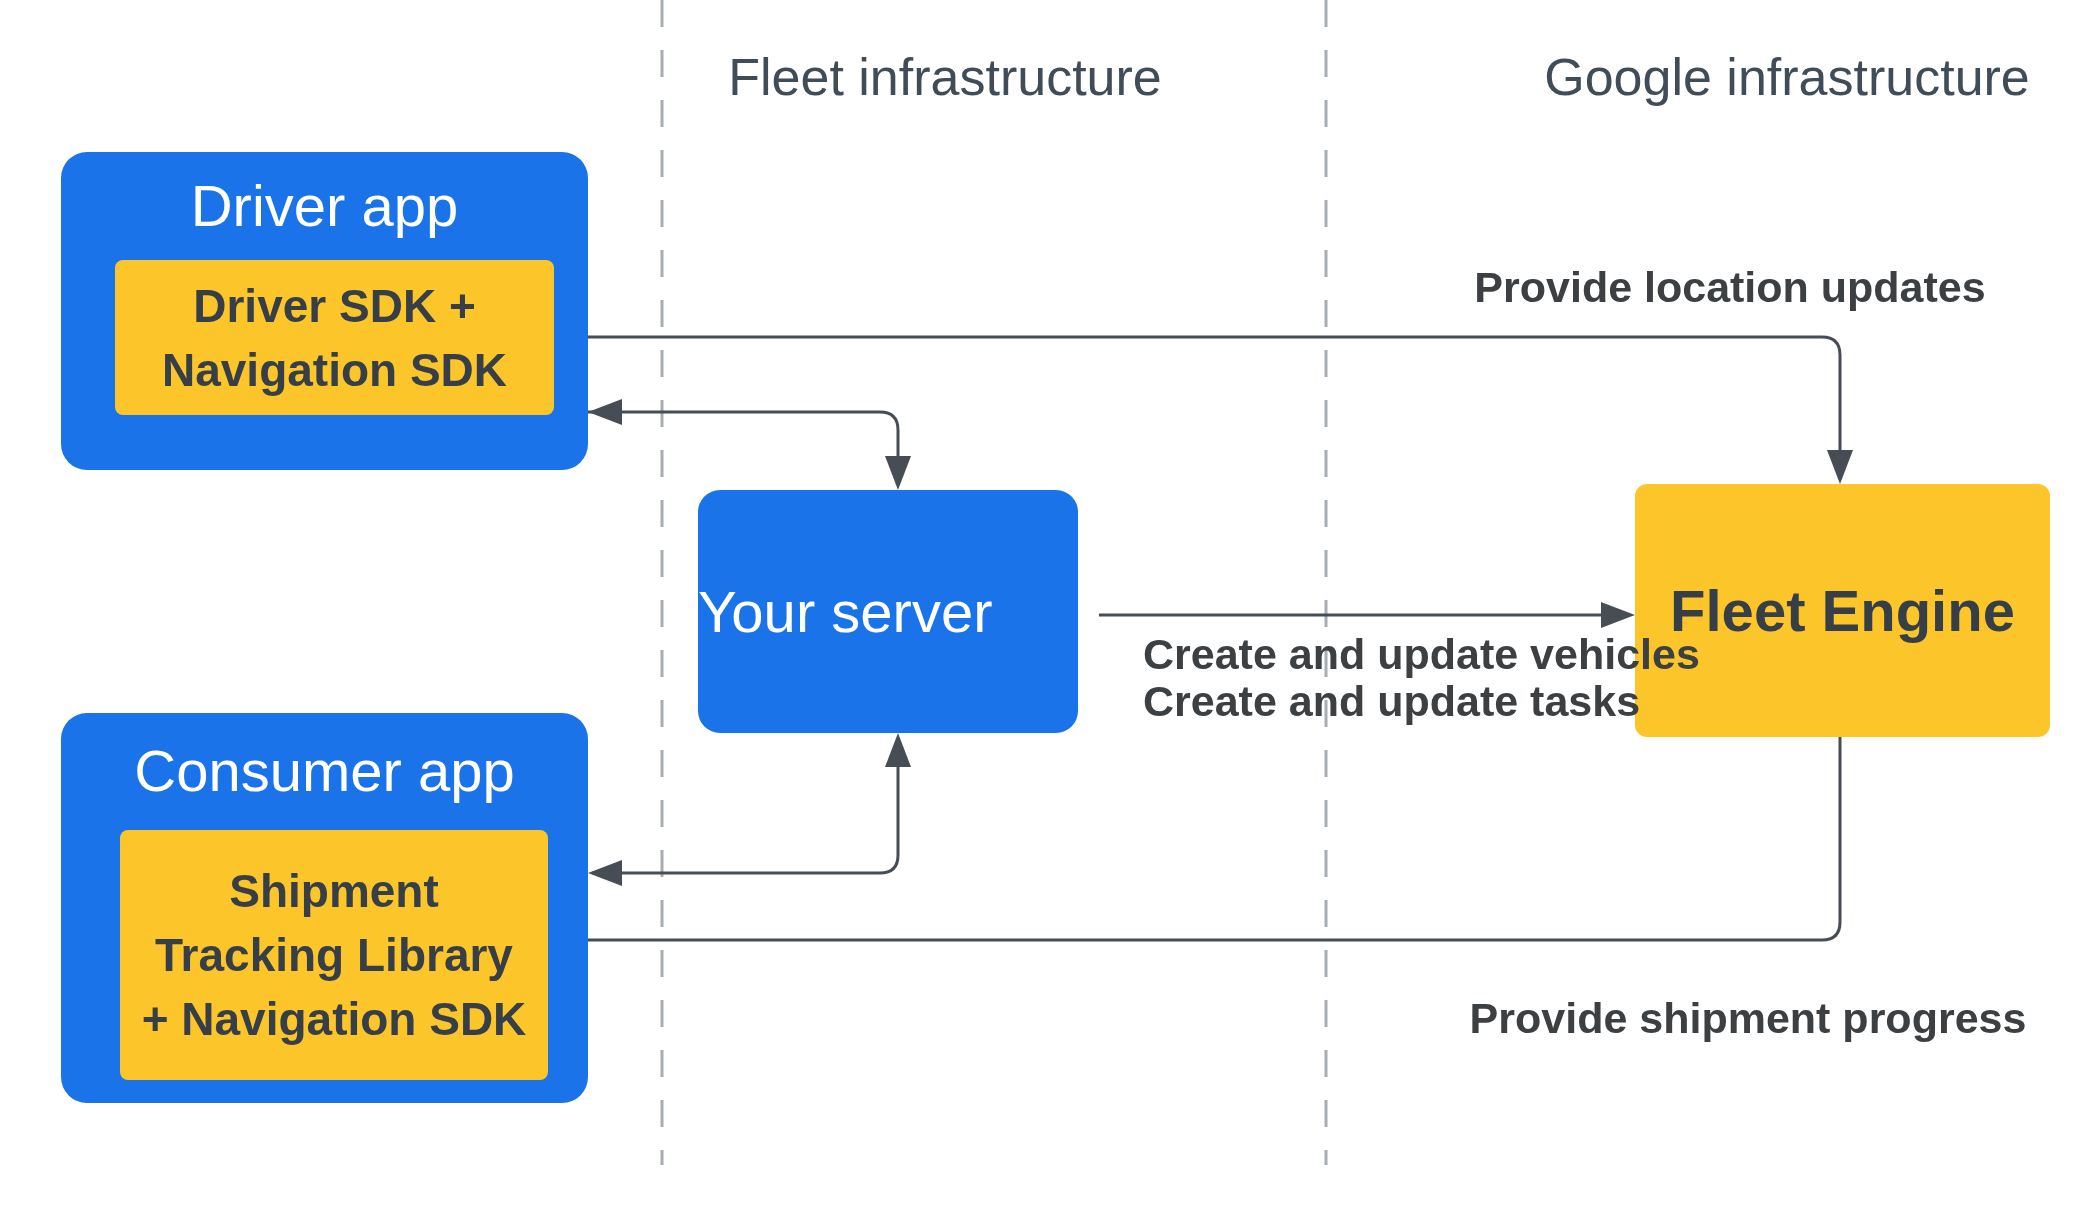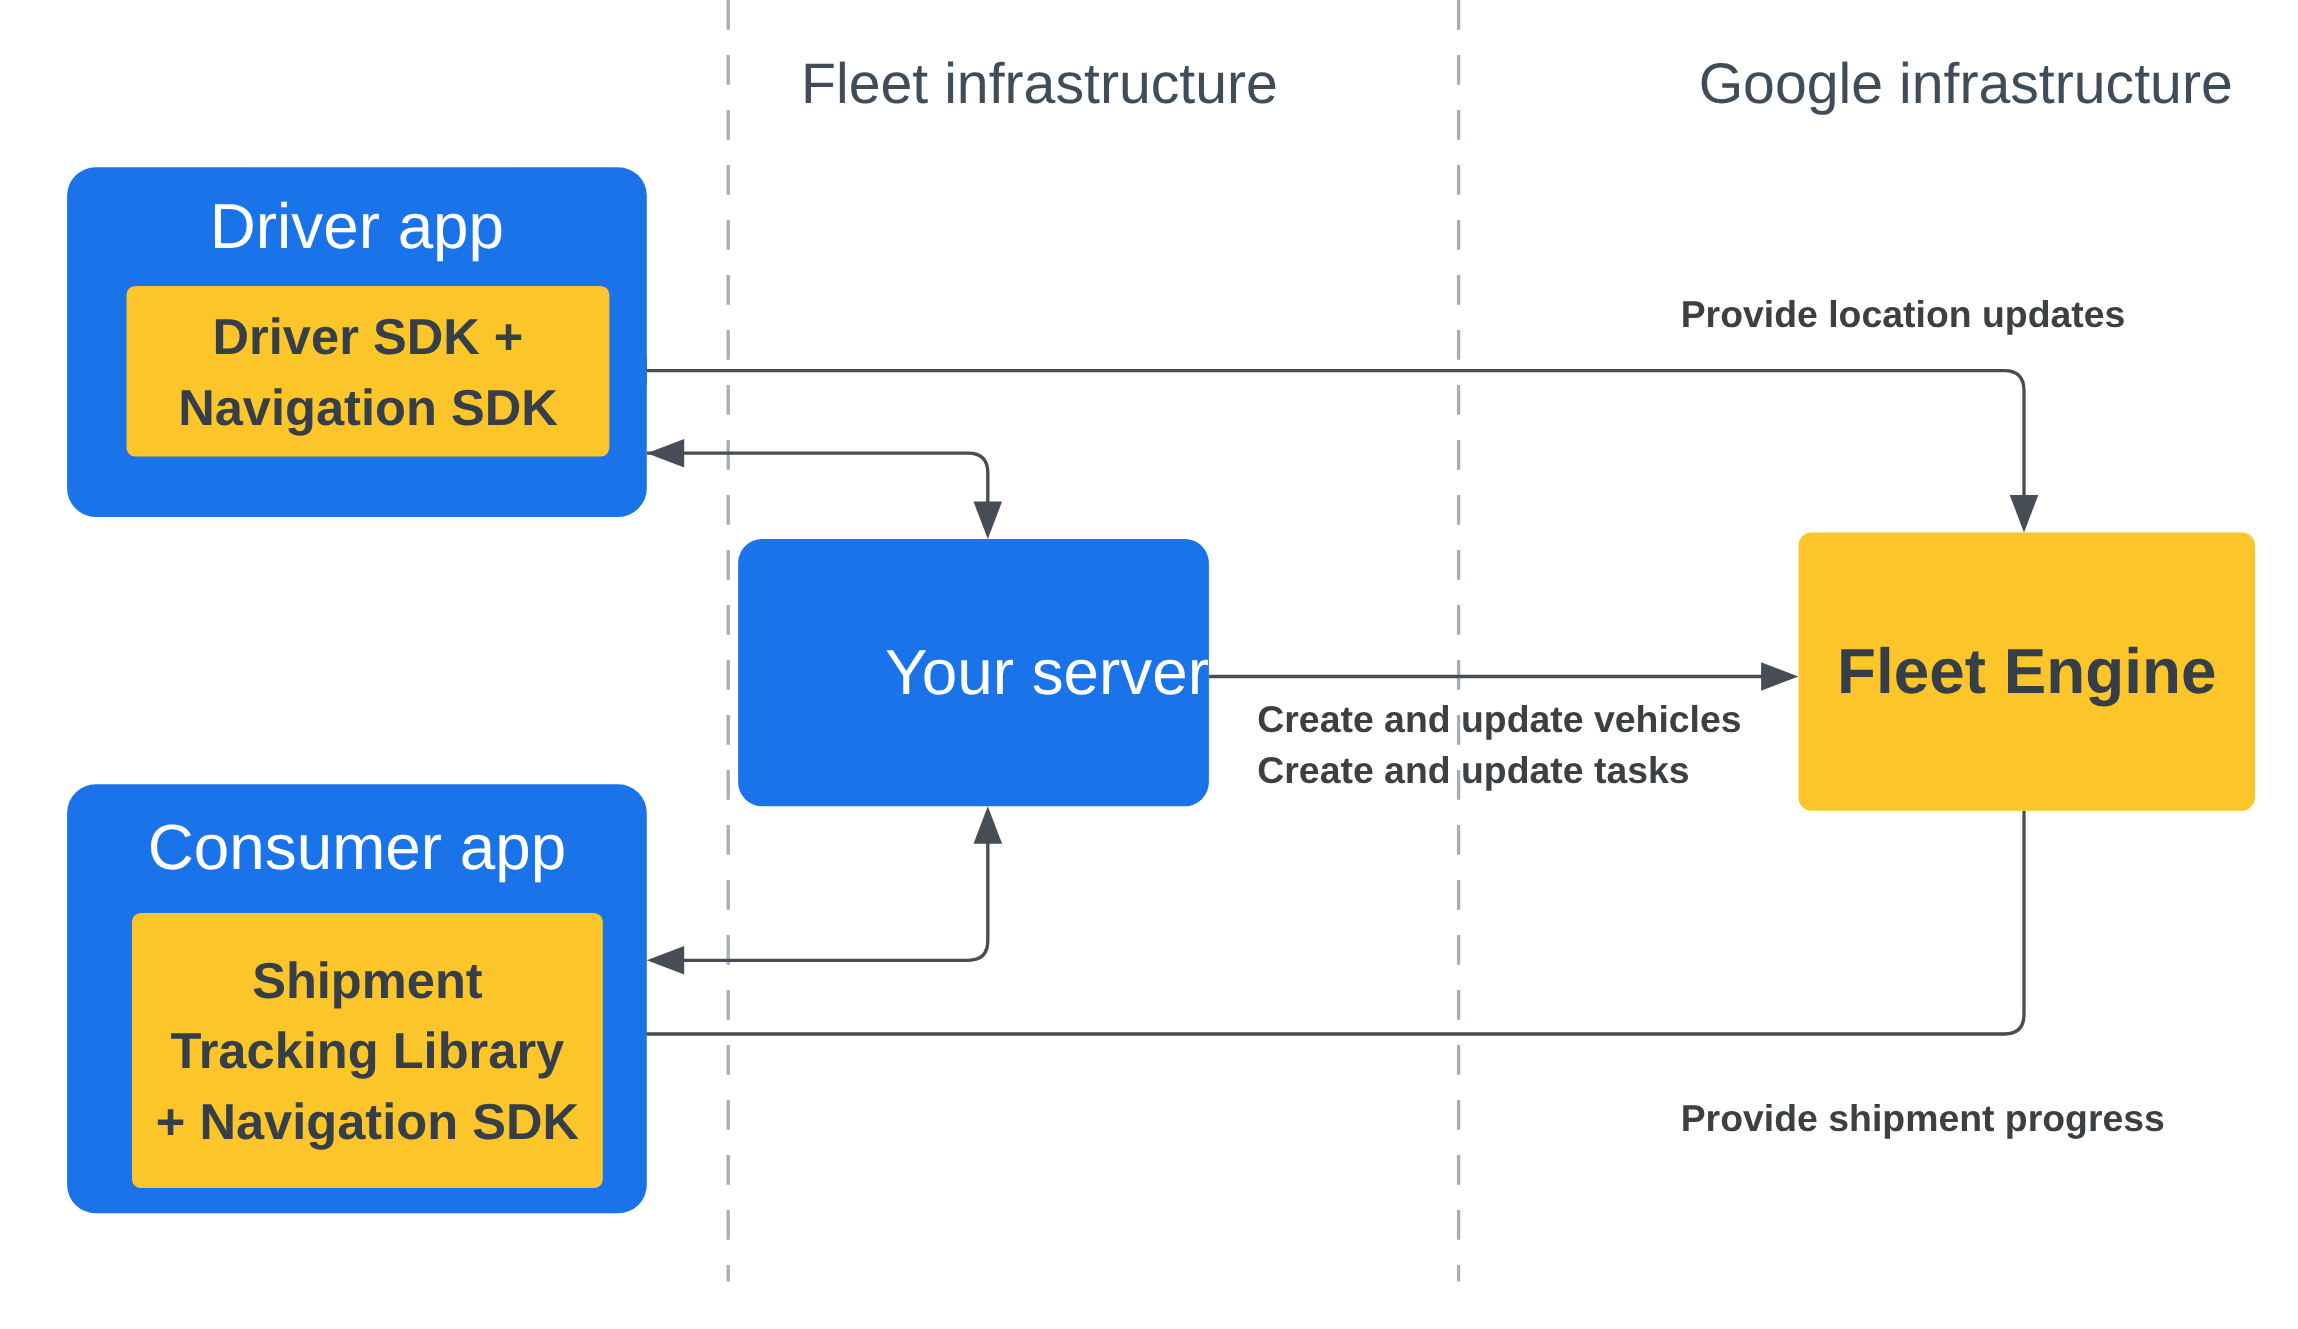--- a/index.html
+++ b/index.html
@@ -51,44 +51,44 @@
     box-sizing:border-box;
   }
   .yellow-box .sdk-line{
     font-weight:700;
     color:var(--text-dark);
     font-size:46px;line-height:64px;
     white-space:nowrap;
     text-align:center;
   }
   #your-server-box{
-    left:671px;top:490px;width:428px;height:243px;
+    left:698px;top:490px;width:380px;height:243px;
     border-radius:22px;
-    display:flex;align-items:center;justify-content:flex-end;
+    display:flex;align-items:center;justify-content:flex-start;
   }
   #fleet-engine-box{
     position:absolute;
     left:1635px;top:484px;width:415px;height:253px;
     background:var(--box-yellow);
     border-radius:12px;
     display:flex;align-items:center;justify-content:center;
   }
   #fleet-engine-box .box-title{
     font-weight:700;color:var(--text-dark);
     font-size:58px;line-height:64px;white-space:nowrap;
   }
   #driver-app-box{left:61px;top:152px;width:527px;height:318px;}
   #driver-app-box .box-title{margin-top:22px;}
   #driver-sdk-box{left:115px;top:260px;width:439px;height:155px;}
   #consumer-app-box{left:61px;top:713px;width:527px;height:390px;}
   #consumer-app-box .box-title{margin-top:26px;}
   #consumer-sdk-box{left:120px;top:830px;width:428px;height:250px;}
   .edge-label{
     position:absolute;
-    font-size:34px;font-weight:700;line-height:47px;
+    font-size:43px;font-weight:700;line-height:47px;
     color:var(--label-dark);
     white-space:nowrap;
   }
   .edge-label.centered{transform:translate(-50%,-50%);}
   #label-provide-location{left:1730px;top:287px;}
   #label-create-update{left:1143px;top:631px;}
   #label-provide-shipment{left:1748px;top:1018px;}
   .connector{stroke:var(--arrow);stroke-width:3;fill:none;}
   .arrowhead{fill:var(--arrow);stroke:none;}
   .divider{stroke:var(--divider-gray);stroke-width:3;stroke-dasharray:27 23;fill:none;}

